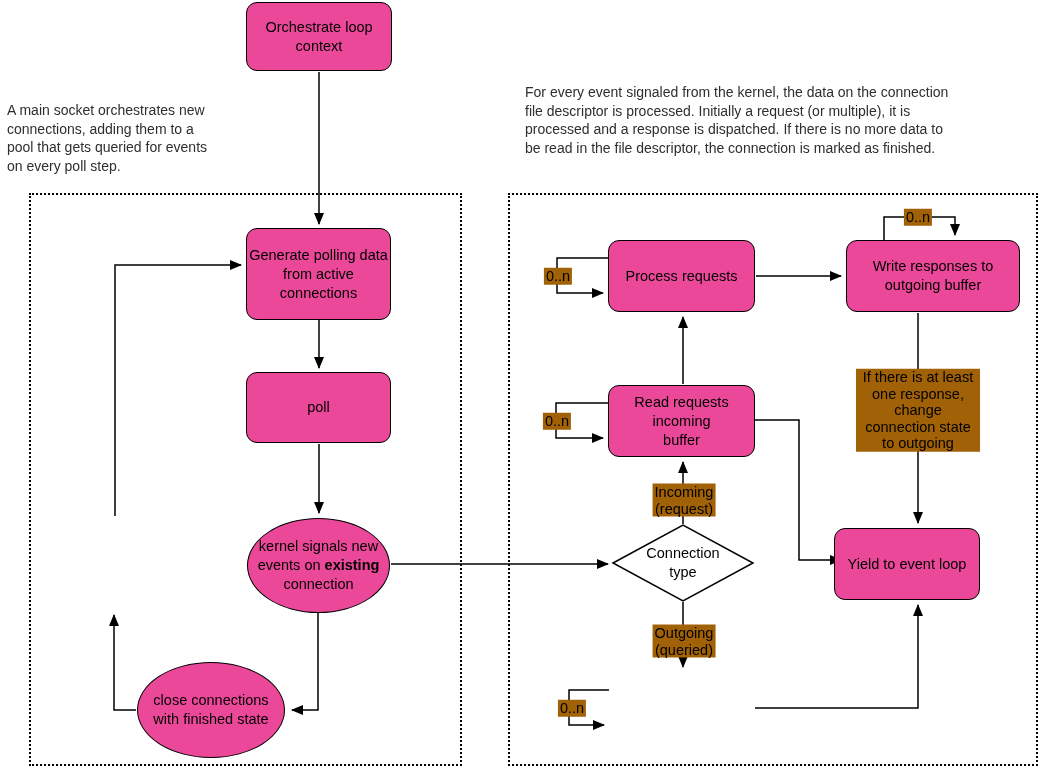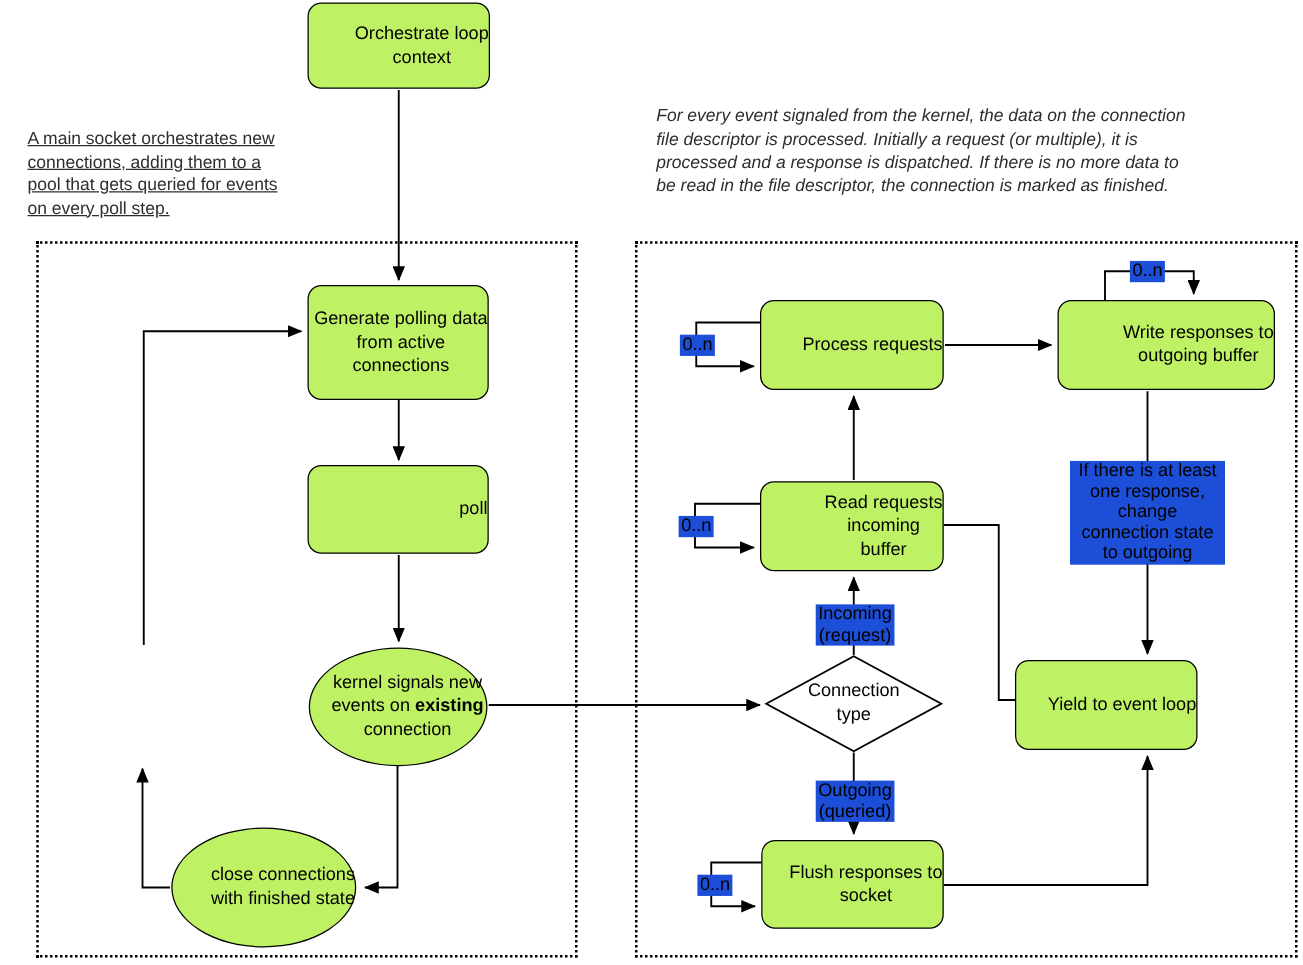--- a/index.html
+++ b/index.html
@@ -8,45 +8,45 @@
     position:relative; width:1042px; height:772px; background:#fff;
     font-family:"Liberation Sans", sans-serif; color:#000; overflow:hidden;
   }
   .title { position:absolute; font-weight:bold; color:#111; white-space:nowrap; }
   .title-left  { left:6px;  top:52px; font-size:34px; }
   .title-right { left:524px; top:28px; font-size:31px; }
   .desc {
     position:absolute; font-size:14px; line-height:18.5px; color:#2e2e2e;
     white-space:pre-line;
   }
-  .desc-left  { left:22px;   top:101px; width:250px;text-decoration:underline; }
-  .desc-right { left:525px; top:83px;  width:505px;font-style:italic; }
+  .desc-left  { left:7px;   top:101px; width:250px; }
+  .desc-right { left:525px; top:83px;  width:505px; }
 
   .dotted { position:absolute; border:2px dotted #000; background:transparent; }
   .dotted-left  { left:29px;  top:193px; width:433px; height:573px; }
   .dotted-right { left:508px; top:193px; width:530px; height:573px; }
 
   svg.edges { position:absolute; left:0; top:0; }
   svg.edges * { vector-effect:non-scaling-stroke; }
 
   .node {
-    position:absolute; background:#bef264; border:1.5px solid #000;
-    display:flex; align-items:center; justify-content:flex-end;
+    position:absolute; background:#ec4899; border:1.5px solid #000;
+    display:flex; align-items:center; justify-content:center;
     text-align:center; font-size:14.5px; line-height:19px; color:#000;
   }
   .box { border-radius:11px; }
   .ellipse { border-radius:50%; }
   .node .txt { white-space:pre-line; }
   .node .wrap { display:inline-block; }
   .diamond-label {
     position:absolute; display:flex; align-items:center; justify-content:center;
     text-align:center; font-size:14.5px; line-height:19px; white-space:pre-line;
   }
   .elabel {
-    position:absolute; transform:translate(-50%,-50%); background:#1d4ed8;
+    position:absolute; transform:translate(-50%,-50%); background:#a16207;
     font-size:14.5px; line-height:16.5px; text-align:center;
     white-space:pre-line; padding:0 2px; color:#000;
   }
   b { font-weight:bold; }
 </style>
 </head>
 <body>
 
 <div class="canvas">
 
@@ -118,26 +118,22 @@
     <span class="txt">Write responses to
 outgoing buffer</span>
   </div>
   <div class="node box" style="left:608px;top:385px;width:147px;height:72px">
     <span class="txt">Read requests
 incoming
 buffer</span>
   </div>
   <div class="diamond-label" style="left:623px;top:534px;width:120px;height:58px">Connection
 type</div>
-  <div class="node box" style="left:812px;top:528px;width:146px;height:72px">
+  <div class="node box" style="left:834px;top:528px;width:146px;height:72px">
     <span class="txt">Yield to event loop</span>
-  </div>
-  <div class="node box" style="left:609px;top:672px;width:146px;height:71px">
-    <span class="txt">Flush responses to
-socket</span>
   </div>
 
   <div class="elabel" style="left:558px;top:276px">0..n</div>
   <div class="elabel" style="left:918px;top:217px">0..n</div>
   <div class="elabel" style="left:557px;top:421px">0..n</div>
   <div class="elabel" style="left:572px;top:708px">0..n</div>
   <div class="elabel" style="left:684px;top:500px">Incoming
 (request)</div>
   <div class="elabel" style="left:684px;top:641px">Outgoing
 (queried)</div>

